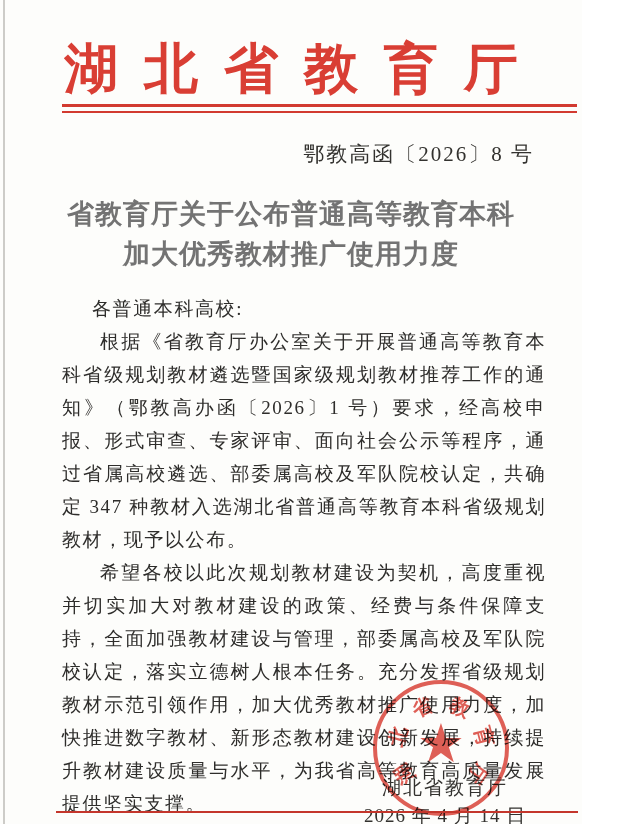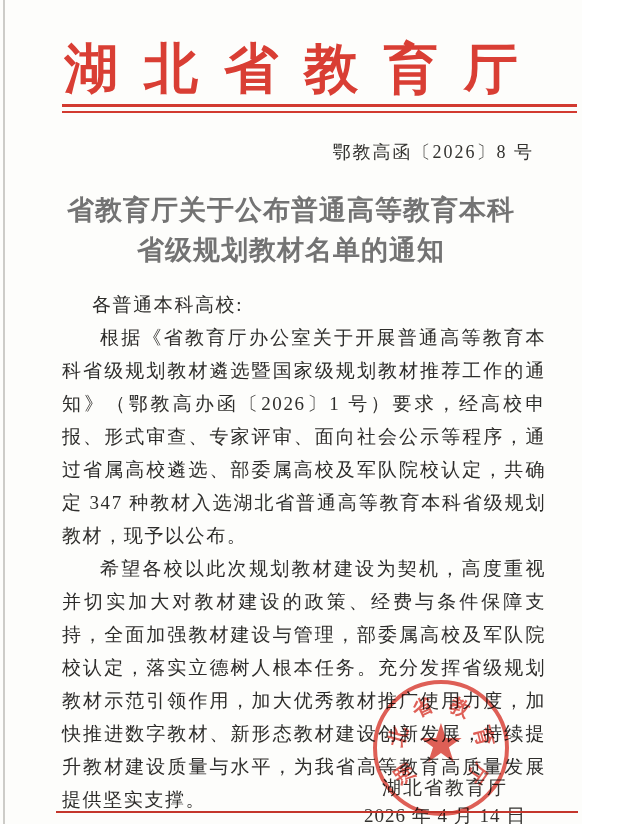--- a/index.html
+++ b/index.html
@@ -46,21 +46,21 @@
     width: 515px;
   }
   .red-rule-thick { height: 3px; background: #d23a30; }
   .red-rule-gap   { height: 4px; }
   .red-rule-thin  { height: 2px; background: #d23a30; }
 
   .doc-number {
     margin: 0;
     padding: 42px 48px 0 0;
     text-align: right;
-    font-size: 18px;
+    font-size: 21px;
     letter-spacing: 2px;
     color: #33322f;
   }
 
   .doc-title {
     margin: 0;
     padding-top: 26px;
     text-align: center;
     font-size: 27px;
     line-height: 40px;
@@ -179,21 +179,21 @@
   <div class="red-rule-wrap">
     <div class="red-rule-thick"></div>
     <div class="red-rule-gap"></div>
     <div class="red-rule-thin"></div>
   </div>
 
   <p class="doc-number">鄂教高函〔2026〕8 号</p>
 
   <h2 class="doc-title">
     <span>省教育厅关于公布普通高等教育本科</span><br>
-    <span>省级规划教材名单的通知</span>
+    <span>加大优秀教材推广使用力度</span>
   </h2>
 
   <div class="body-block">
     <p class="salutation">各普通本科高校:</p>
     <p class="body-paragraph">根据《省教育厅办公室关于开展普通高等教育本科省级规划教材遴选暨国家级规划教材推荐工作的通知》（鄂教高办函〔2026〕1 号）要求，经高校申报、形式审查、专家评审、面向社会公示等程序，通过省属高校遴选、部委属高校及军队院校认定，共确定 347 种教材入选湖北省普通高等教育本科省级规划教材，现予以公布。</p>
     <p class="body-paragraph">希望各校以此次规划教材建设为契机，高度重视并切实加大对教材建设的政策、经费与条件保障支持，全面加强教材建设与管理，部委属高校及军队院校认定，落实立德树人根本任务。充分发挥省级规划教材示范引领作用，加大优秀教材推广使用力度，加快推进数字教材、新形态教材建设创新发展，持续提升教材建设质量与水平，为我省高等教育高质量发展提供坚实支撑。</p>
     <p class="attachment-line">附件：湖北省普通高等教育本科省级规划教材名单</p>
   </div>
 
   <p class="signature-name">湖北省教育厅</p>

